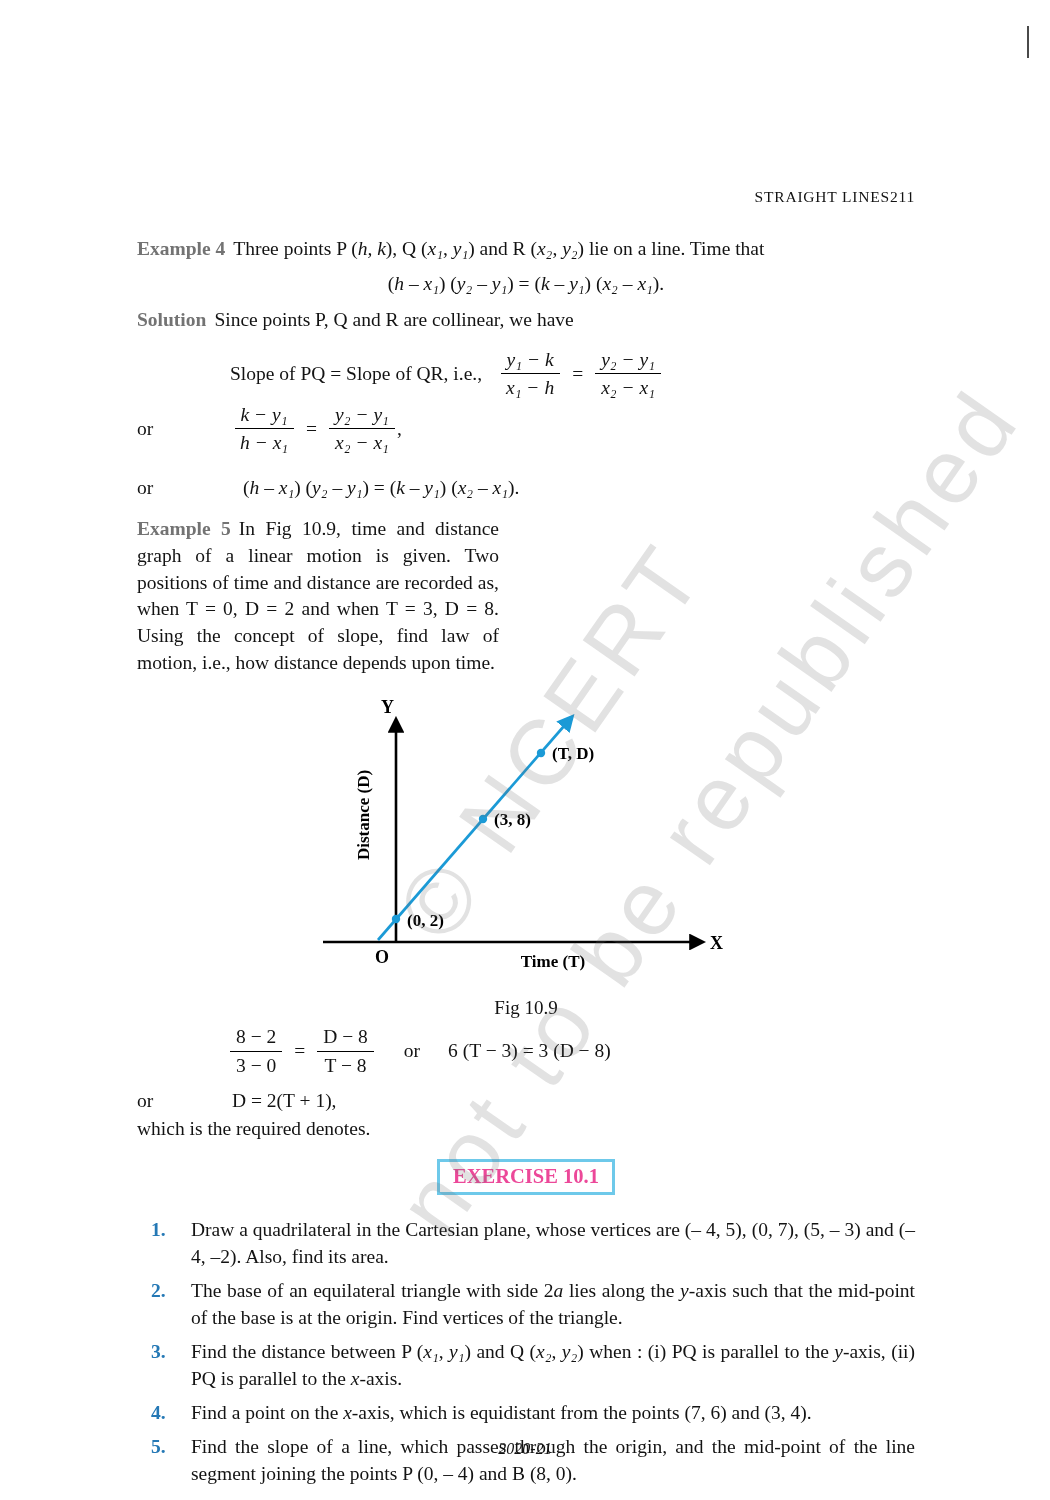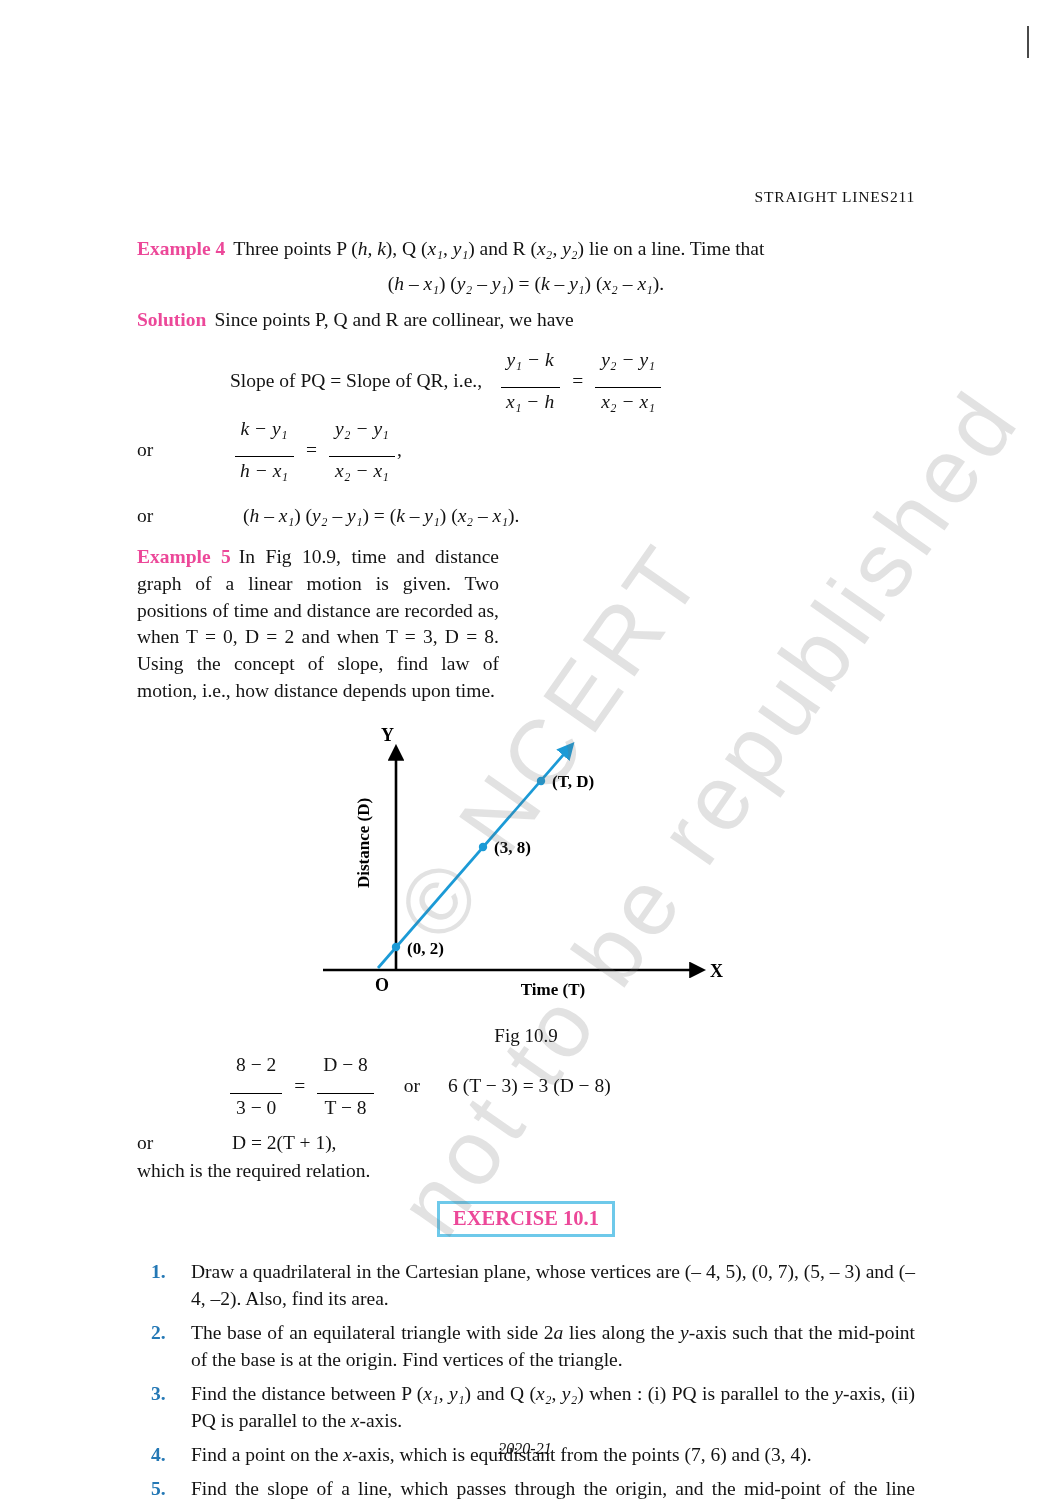--- a/index.html
+++ b/index.html
@@ -24,37 +24,37 @@
     pointer-events:none; z-index:5;
   }
   .content { position:absolute; left:137px; top:188px; width:778px; z-index:1; }
 
   .header { display:flex; justify-content:flex-end; align-items:baseline; 
             font-size:15.5px; letter-spacing:0.8px; margin-bottom:30px; }
 
   .para { margin:0 0 10px 0; line-height:1.38; }
   .just { text-align:justify; }
   .it { font-style:italic; }
-  .ex-label { color:#ec4899; font-weight:bold; margin-right:8px;margin-top:30px; }
+  .ex-label { color:#737373; font-weight:bold; margin-right:8px;margin-top:30px; }
 
   .display-eq { text-align:center; margin:2px 0 12px 0; }
 
   .eqrow { display:flex; align-items:center; line-height:1.2; }
   .eqrow-slope { margin:14px 0 3px 0; padding-left:93px; }
   .eqrow-or1   { margin:0 0 22px 0; }
   .eqrow-or2   { margin:0 0 16px 0; }
   .eqrow-ex5   { padding-left:91px; margin:6px 0 12px 0; }
   .eqrow-rel   { margin:0 0 4px 0; }
   .or-word { width:95px; flex:none; }
   .eq-prefix { margin-right:16px; }
   .eq-sign { margin:0 10px; }
   .or-mid { margin:0 28px; }
 
   .frac { display:inline-flex; flex-direction:column; align-items:center; text-align:center; margin:0 2px; }
-  .frac .fnum { display:block; padding:0 6px 16px 6px; border-bottom:1.7px solid #000; }
+  .frac .fnum { display:block; padding:0 6px 2px 6px; border-bottom:1.7px solid #000; }
   .frac .fden { display:block; padding:2px 6px 0 6px; }
   .it-frac { font-style:italic; }
 
   .two-col { display:flex; gap:6px; margin-bottom:4px;flex-direction:column; }
   .col-left { width:362px; flex:none; }
   .col-right { flex:1; text-align:center; }
   .mt14 { margin-top:14px; }
 
   .fig-caption { font-weight:normal; margin-top:8px; text-align:center; font-size:19px; }
   svg.fig { display:block; margin:4px auto 0 auto; }
@@ -185,21 +185,21 @@
           <span class="fden">T − 8</span>
         </span>
       <span class="or-mid">or</span>
       <span>6 (T − 3) = 3 (D − 8)</span>
     </div>
 
     <div class="eqrow eqrow-rel">
       <span class="or-word">or</span>
       <span>D = 2(T + 1),</span>
     </div>
-    <p class="para closing">which is the required relation.</p>
+    <p class="para closing">which is the required denotes.</p>
 
     <div class="exercise-title-wrap">
       <span class="exercise-box">EXERCISE 10.1</span>
     </div>
 
     <div class="problems">
       <div class="prob">
         <span class="pnum">1.</span>
         <span class="ptext"><span>Draw a quadrilateral in the Cartesian plane, whose vertices are (– 4, 5),  (0, 7), (5, – 3) and (– 4, –2). Also, find its area.</span></span>
       </div>

